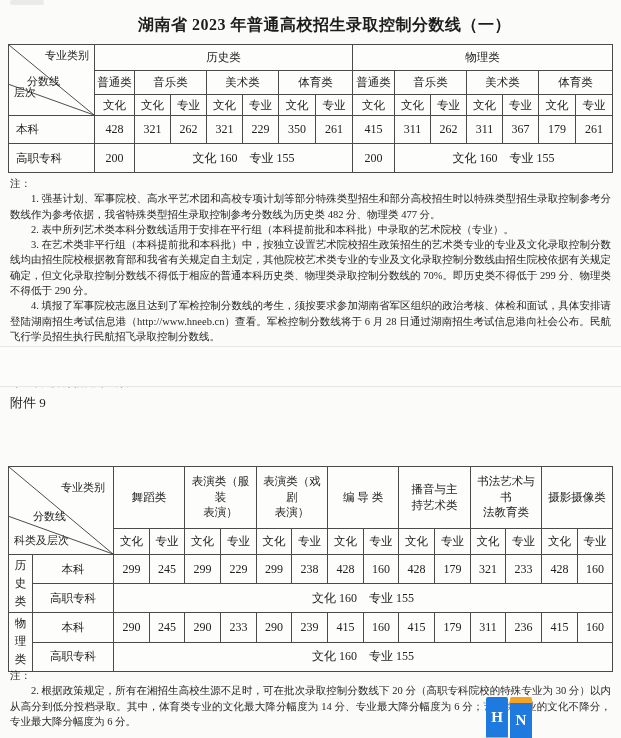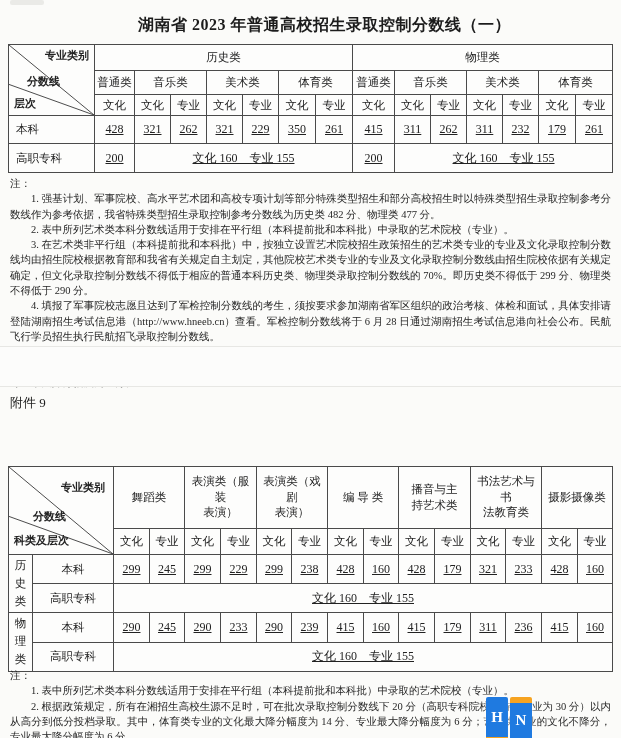--- a/index.html
+++ b/index.html
@@ -17,35 +17,35 @@
     font-weight:bold; font-size:16px; letter-spacing:.5px; color:#1c1c1c; }
   .title1 { top:15px;padding-left:28px; }
   .title2 { top:429px; }
 
   table { border-collapse:collapse; table-layout:fixed; position:absolute;
     left:8px; width:604px; background:#fdfdfc; }
   .t1 { top:44px; }
   .t2 { top:466px; }
   td { border:1px solid #4a4a4a; text-align:center; vertical-align:middle;
     font-size:11.5px; padding:1px 2px; color:#222; overflow:hidden; }
-  .num { font-size:12px;text-decoration:underline; }
+  .num { font-size:12px; }
   .lbl { text-align:left; padding-left:7px; }
   .pre { white-space:pre-line; line-height:1.35; }
   .vert { line-height:1.55; word-break:break-all; padding:2px 5px; }
 
   .t1 .r1 { height:26px; } .t1 .r2 { height:24px; } .t1 .r3 { height:21px; }
   .t1 .rb { height:28px; } .t1 .rg { height:29px; }
   .t2 .r1 { height:62px; } .t2 .r2 { height:26px; } .t2 .rb { height:27px; }
 
-  .diag { position:relative; padding:4px;font-weight:bold; }
+  .diag { position:relative; padding:4px; }
   .diag svg { position:absolute; left:0; top:0; width:100%; height:100%; display:block; }
   .diag span { position:absolute; font-size:11px; white-space:nowrap; }
   .t1 .d-top { top:3px; right:5px; }
   .t1 .d-mid { left:18px; top:29px; }
-  .t1 .d-bot { left:5px; bottom:4px; }
+  .t1 .d-bot { left:5px; bottom:15px; }
   .t2 .d-top { top:13px; right:8px; }
   .t2 .d-mid { left:24px; top:42px; }
   .t2 .d-bot { left:5px; bottom:6px; }
 
   .notes { position:absolute; left:0; width:621px; padding:0 10px;
     font-size:10.5px; line-height:15.3px; text-align:justify; color:#262626; }
   .notes1 { top:176px; }
   .notes2 { top:668px; }
   .notes p { margin:0; text-indent:2em; }
   .notes p.nlabel { text-indent:0; }
@@ -136,21 +136,21 @@
       <td class="num">321</td>
       <td class="num">262</td>
       <td class="num">321</td>
       <td class="num">229</td>
       <td class="num">350</td>
       <td class="num">261</td>
       <td class="num">415</td>
       <td class="num">311</td>
       <td class="num">262</td>
       <td class="num">311</td>
-      <td class="num">232</td>
+      <td class="num">367</td>
       <td class="num">179</td>
       <td class="num">261</td>
     </tr>
     <tr class="rg">
       <td class="lbl">高职专科</td>
       <td class="num">200</td>
       <td class="num" colspan="6">文化 160　专业 155</td>
       <td class="num">200</td>
       <td class="num" colspan="6">文化 160　专业 155</td>
     </tr>
@@ -270,21 +270,20 @@
     </tr>
     <tr class="rb">
       <td>高职专科</td>
       <td class="num" colspan="14">文化 160　专业 155</td>
     </tr>
   </tbody>
     </table>
 
   <div class="notes notes2">
     <p class="nlabel">注：</p>
-    <p>1. 表中所列艺术类本科分数线适用于安排在平行组（本科提前批和本科批）中录取的艺术院校（专业）。</p>
     <p>2. 根据政策规定，所有在湘招生高校生源不足时，可在批次录取控制分数线下 20 分（高职专科院校的特殊专业为 30 分）以内从高分到低分投档录取。其中，体育类专业的文化最大降分幅度为 14 分、专业最大降分幅度为 6 分；艺术类专业的文化不降分，专业最大降分幅度为 6 分。</p>
   </div>
 
   <div class="wm">
     <div class="wm-tile">
       <div class="wm-body">H</div>
       <div class="wm-strip-orange"></div>
     </div>
     <div class="wm-tile">
       <div class="wm-strip-orange"></div>

